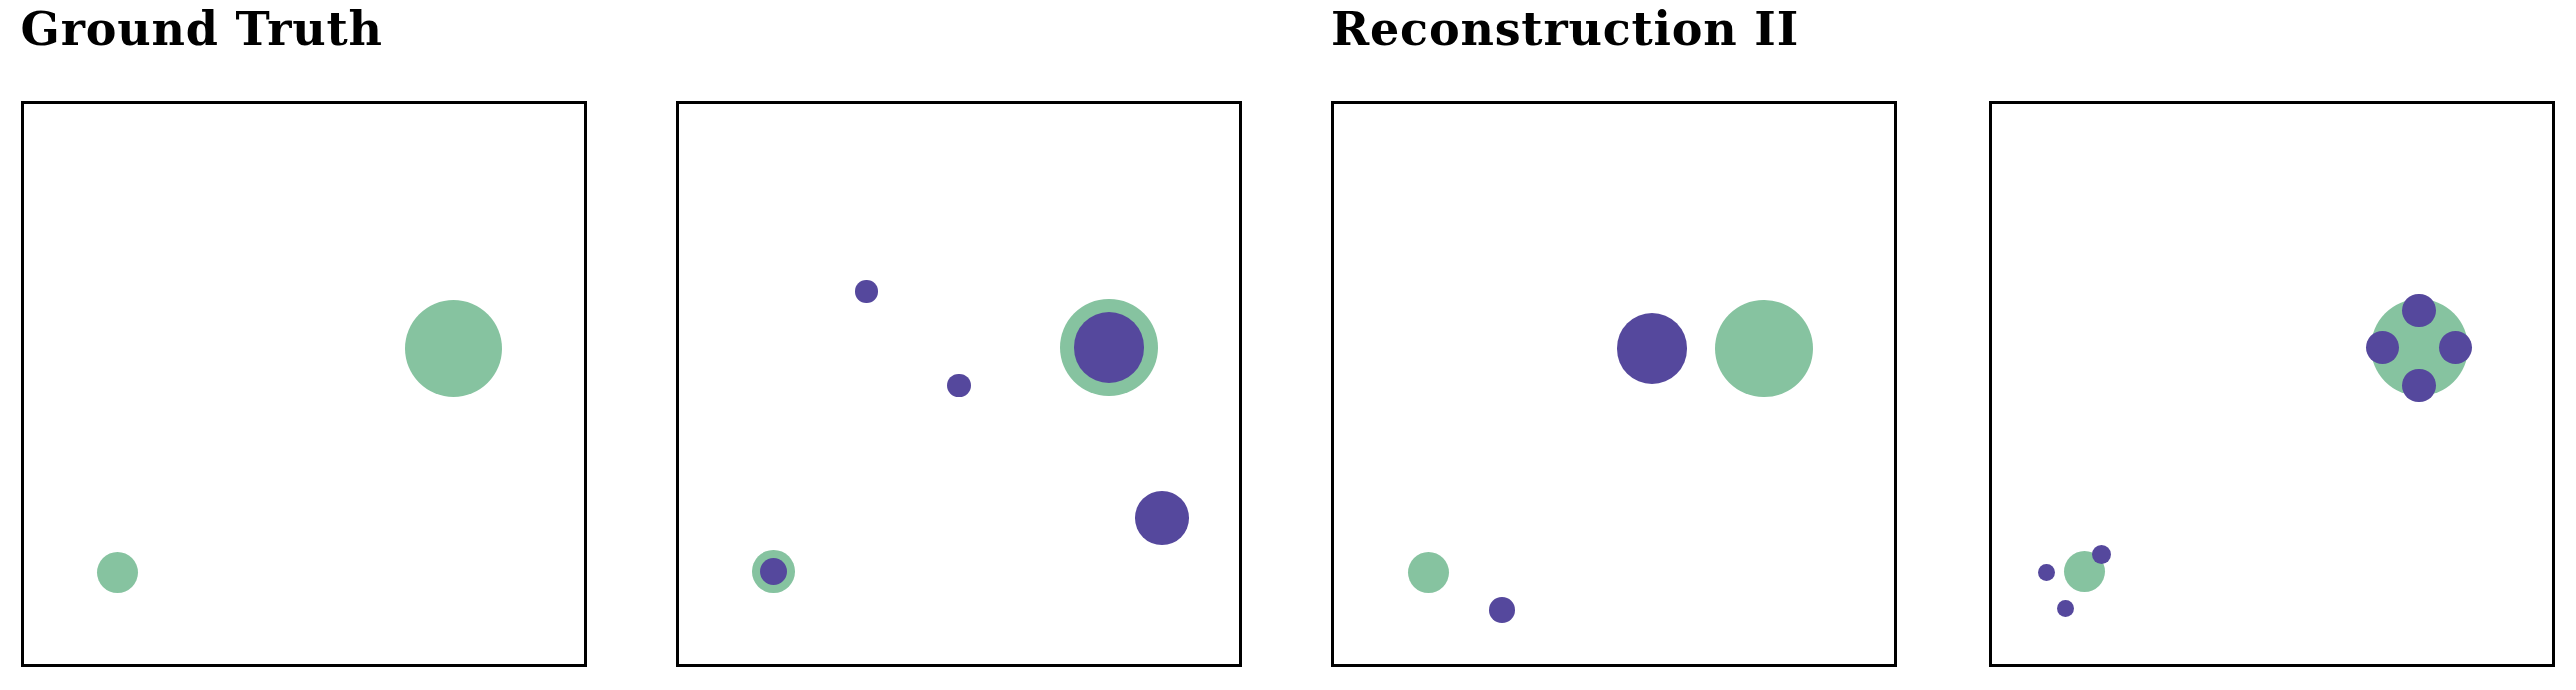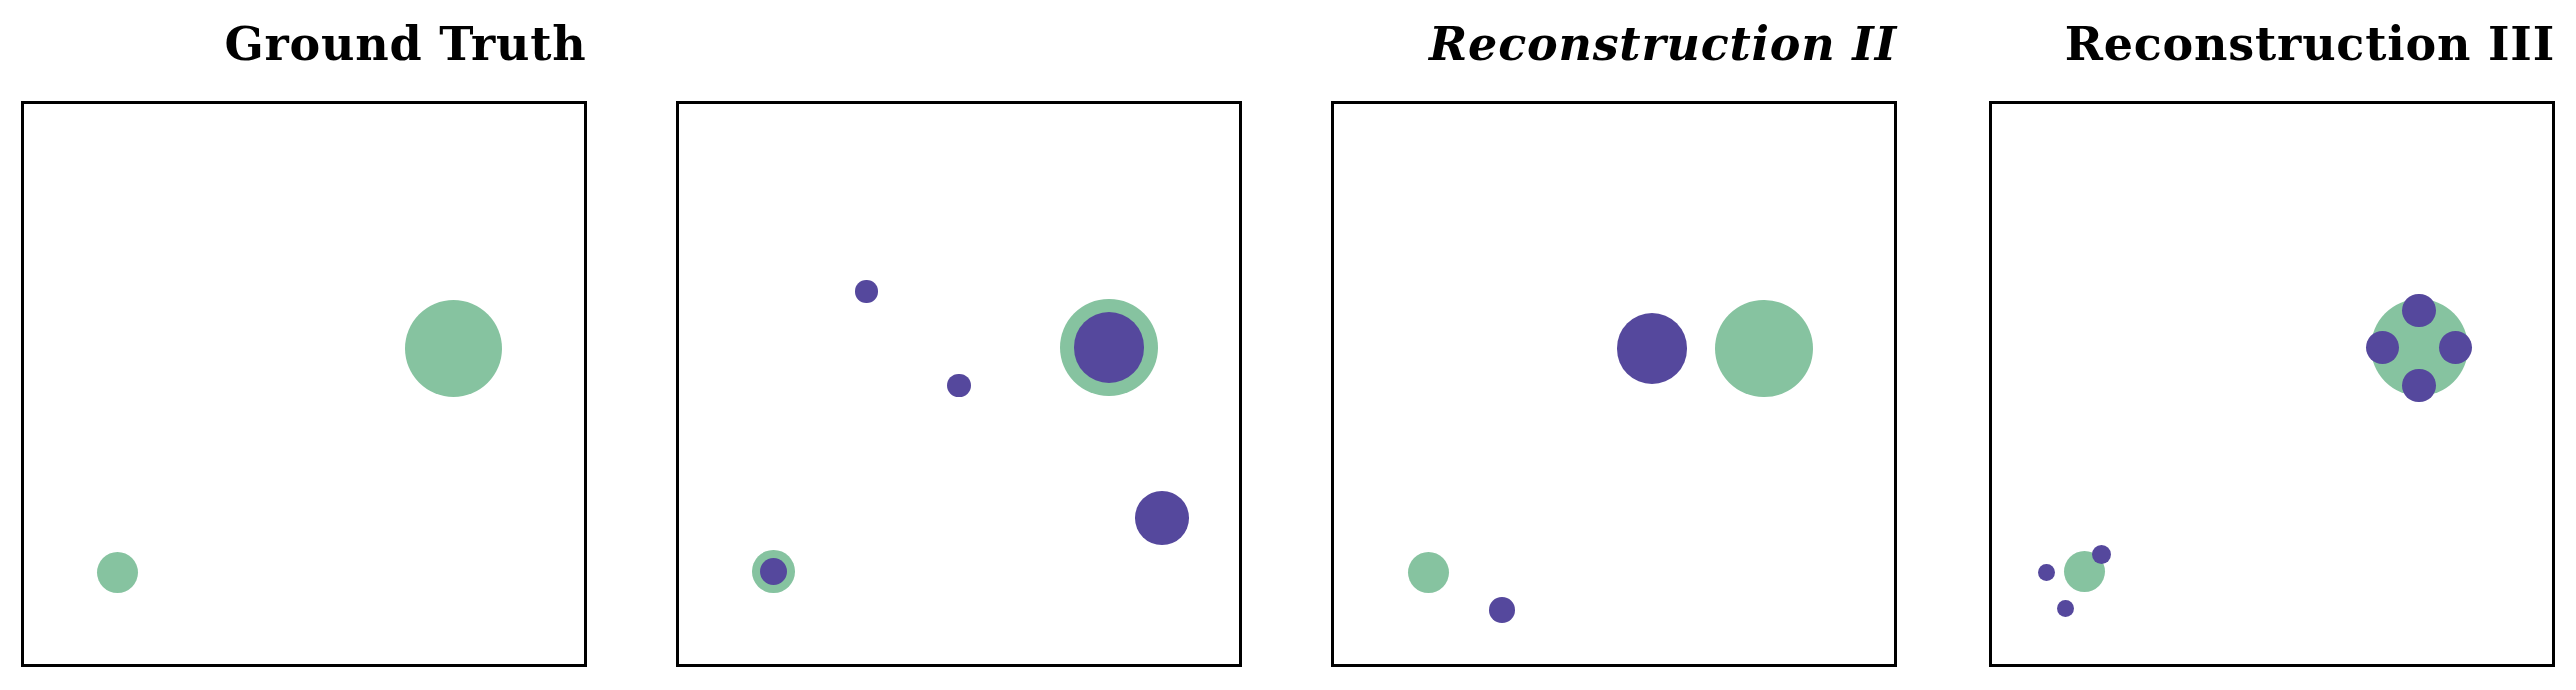--- a/index.html
+++ b/index.html
@@ -10,24 +10,24 @@
   #figure {
     position: relative;
     width: 2576px;
     height: 691px;
     background: #ffffff;
     font-family: "DejaVu Serif", "Liberation Serif", serif;
     overflow: hidden;
   }
   .panel-title {
     position: absolute;
-    top: 15px;
+    top: 0;
     height: 59px;
     line-height: 59px;
-    text-align: right;
+    text-align: left;
     font-weight: bold;
     font-size: 46px;
     letter-spacing: 0.8px;
     color: #000000;
     white-space: nowrap;
   }
   .panel {
     position: absolute;
     top: 101px;
     width: 566px;
@@ -41,22 +41,21 @@
     position: absolute;
     border-radius: 50%;
   }
 </style>
 </head>
 <body>
 
 <div id="figure">
 
   <div class="panel-title" style="left: 20.6px; width: 566px;">Ground Truth</div>
-  <div class="panel-title" style="left: 1331px; width: 566px; font-style: italic;">Reconstruction II</div>
-  <div class="panel-title" style="left: 1989px; width: 566px;">Reconstruction III</div>
+  <div class="panel-title" style="left: 1331px; width: 566px;">Reconstruction II</div>
 
   <div class="panel" style="left: 20.6px;">
       <div class="dot" style="left: 68.1%; top: 35%; width: 17.4%; height: 17.4%; background: rgb(134, 195, 160);"></div>
       <div class="dot" style="left: 13.1%; top: 80%; width: 7.4%; height: 7.4%; background: rgb(134, 195, 160);"></div>
     </div>
   <div class="panel" style="left: 676px;">
       <div class="dot" style="left: 68.1%; top: 34.8%; width: 17.4%; height: 17.4%; background: rgb(134, 195, 160);"></div>
       <div class="dot" style="left: 70.5%; top: 37.2%; width: 12.6%; height: 12.6%; background: rgb(85, 72, 157);"></div>
       <div class="dot" style="left: 31.5%; top: 31.5%; width: 4%; height: 4%; background: rgb(85, 72, 157);"></div>
       <div class="dot" style="left: 47.9%; top: 48.2%; width: 4.2%; height: 4.2%; background: rgb(85, 72, 157);"></div>

